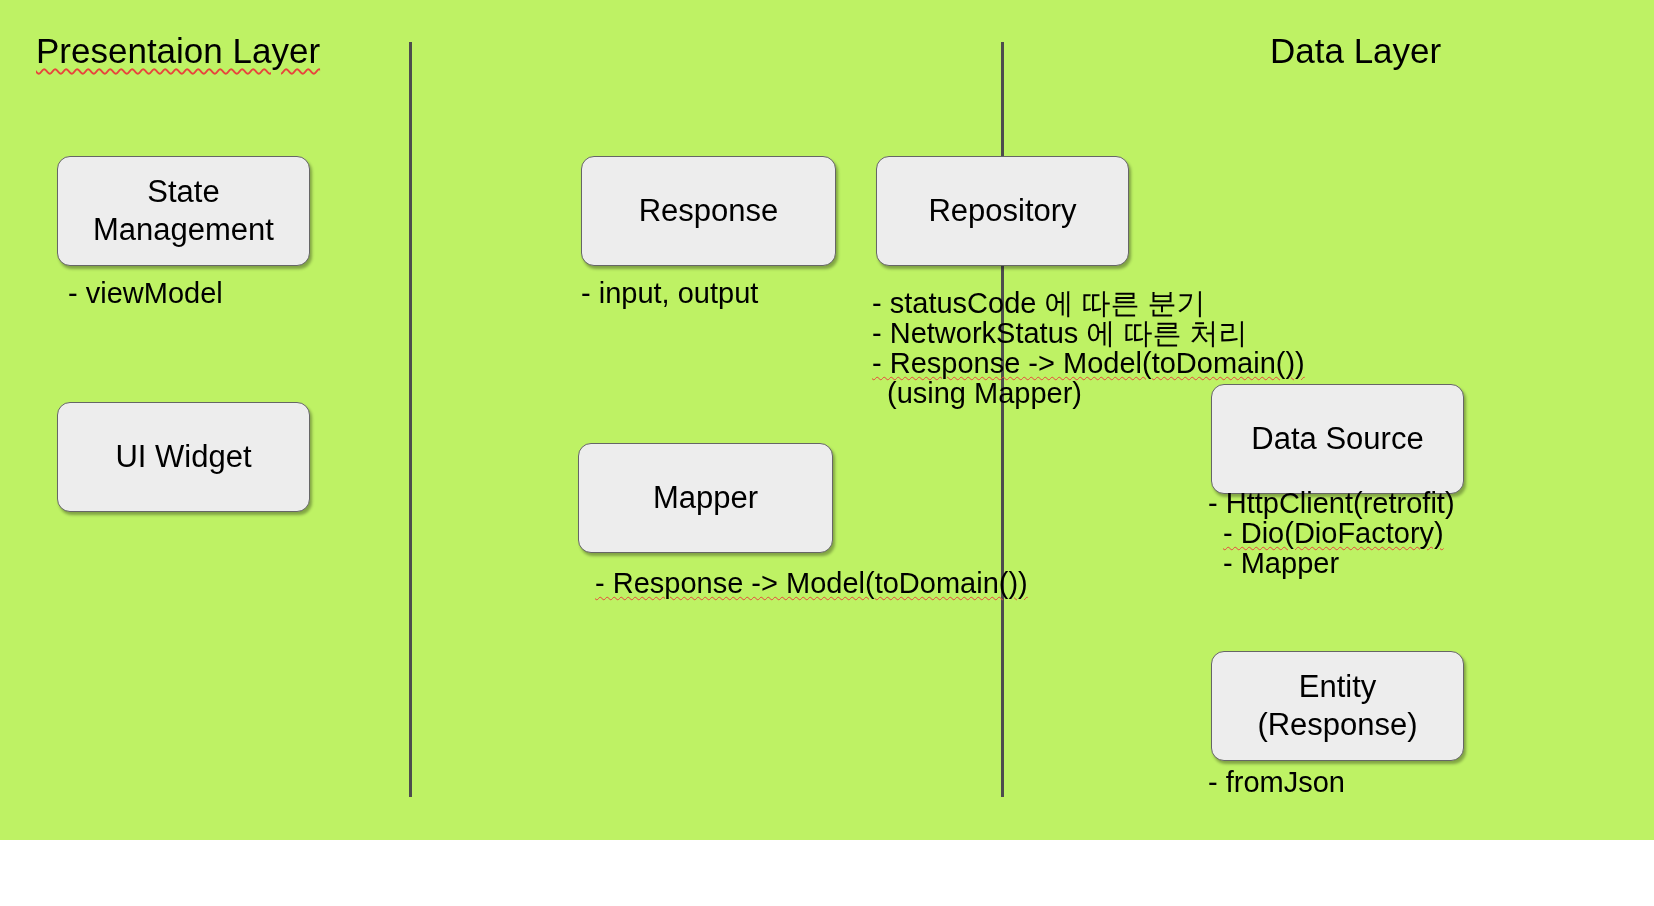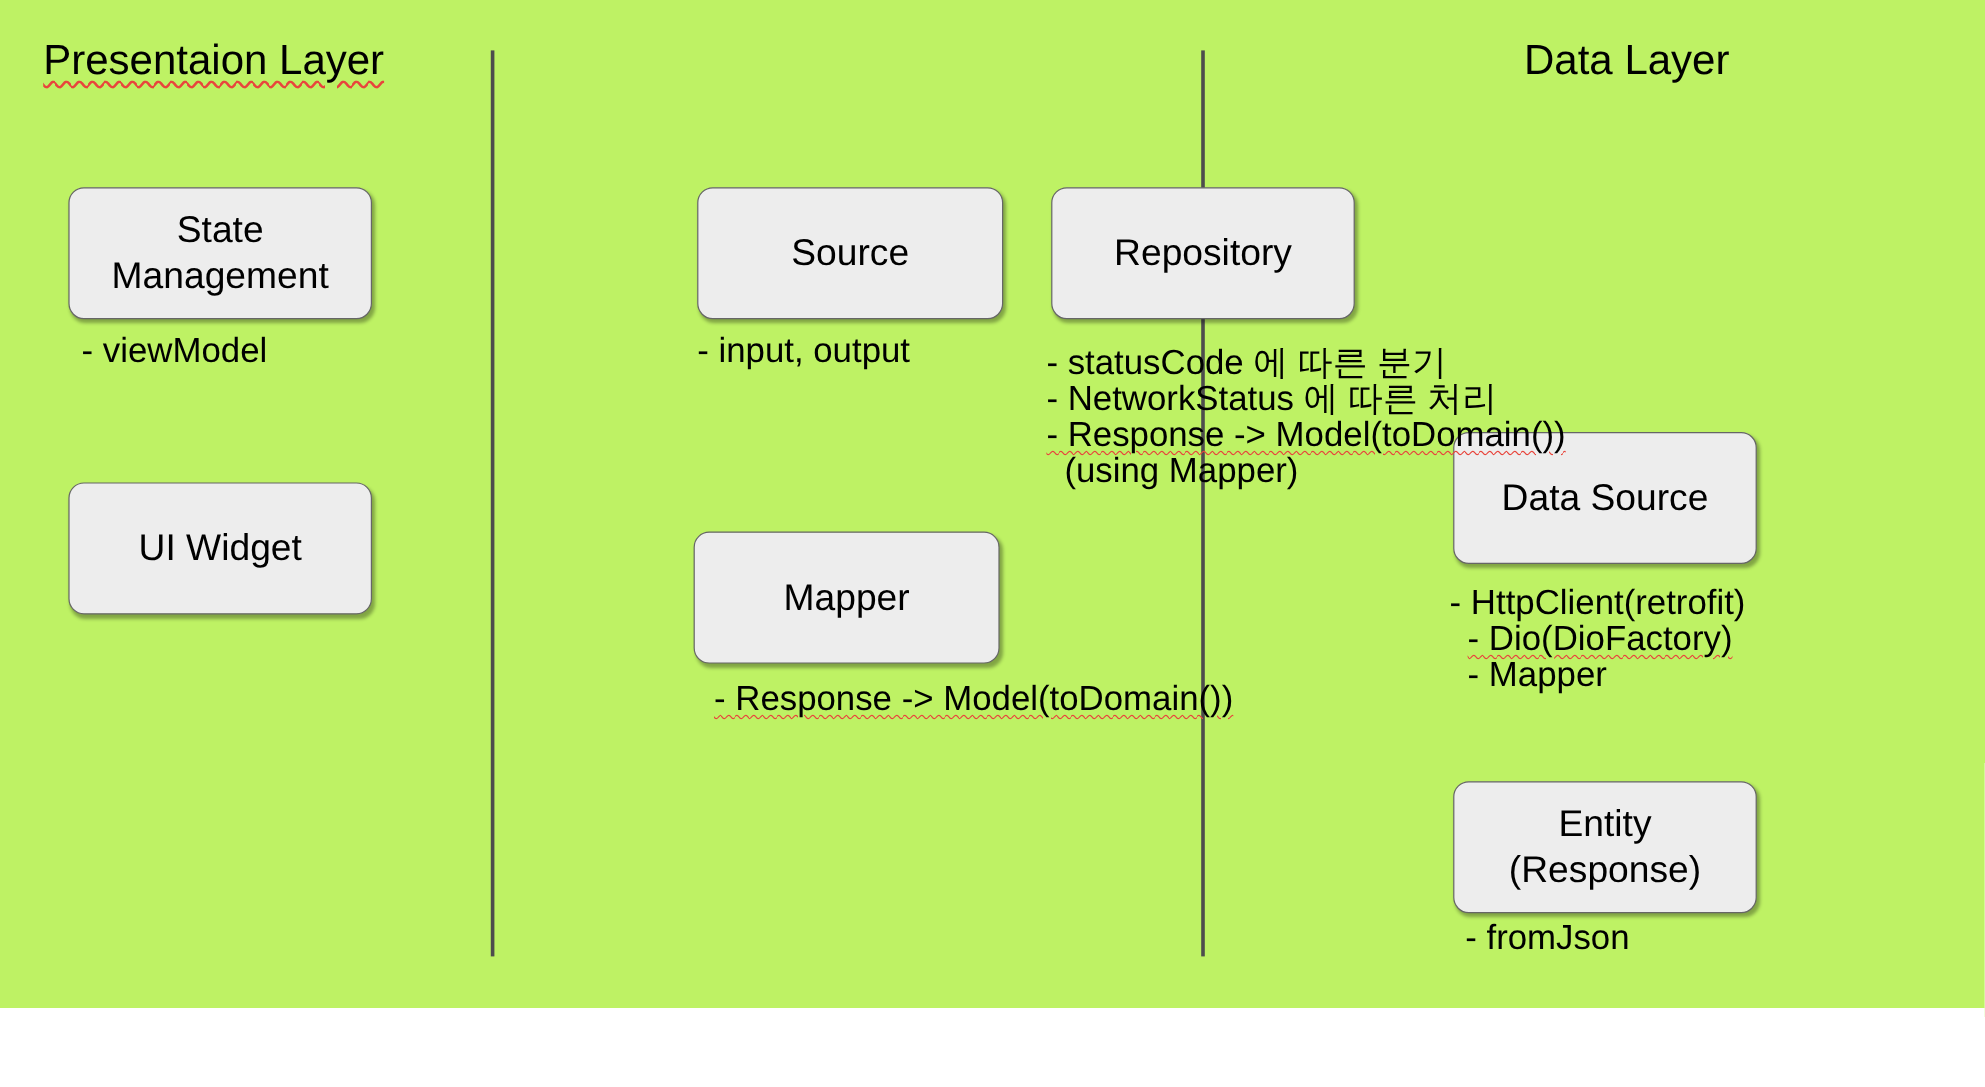--- a/index.html
+++ b/index.html
@@ -112,21 +112,21 @@
 
   <div class="notes" style="left:68px; top:278px;">
     <span class="note-line">- viewModel</span>
   </div>
 
   <div class="node" style="left:57px; top:402px; width:253px; height:110px;">
     <span class="node-label">UI Widget</span>
   </div>
 
   <div class="node" style="left:581px; top:156px; width:255px; height:110px;">
-    <span class="node-label">Source</span>
+    <span class="node-label">Response</span>
   </div>
 
   <div class="notes" style="left:581px; top:278px;">
     <span class="note-line">- input, output</span>
   </div>
 
   <div class="node" style="left:578px; top:443px; width:255px; height:110px;">
     <span class="node-label">Mapper</span>
   </div>
 
@@ -138,32 +138,32 @@
     <span class="node-label">Repository</span>
   </div>
 
   <div class="notes" style="left:872px; top:288px;">
     <span class="note-line">- statusCode 에 따른 분기</span>
     <span class="note-line">- NetworkStatus 에 따른 처리</span>
     <span class="note-line squiggle">- Response -&gt; Model(toDomain())</span>
     <span class="note-line indent">(using Mapper)</span>
   </div>
 
-  <div class="node" style="left:1211px; top:360px; width:253px; height:110px;">
+  <div class="node" style="left:1211px; top:384px; width:253px; height:110px;">
     <span class="node-label">Data Source</span>
   </div>
 
   <div class="notes" style="left:1208px; top:488px;">
     <span class="note-line">- HttpClient(retrofit)</span>
     <span class="note-line indent squiggle">- Dio(DioFactory)</span>
     <span class="note-line indent">- Mapper</span>
   </div>
 
   <div class="node" style="left:1211px; top:651px; width:253px; height:110px;">
     <span class="node-label">Entity
 (Response)</span>
   </div>
 
-  <div class="notes" style="left:1208px; top:767px;margin-left:13px;">
+  <div class="notes" style="left:1208px; top:767px;">
     <span class="note-line">- fromJson</span>
   </div>
 
 </div>
 
 </body></html>

